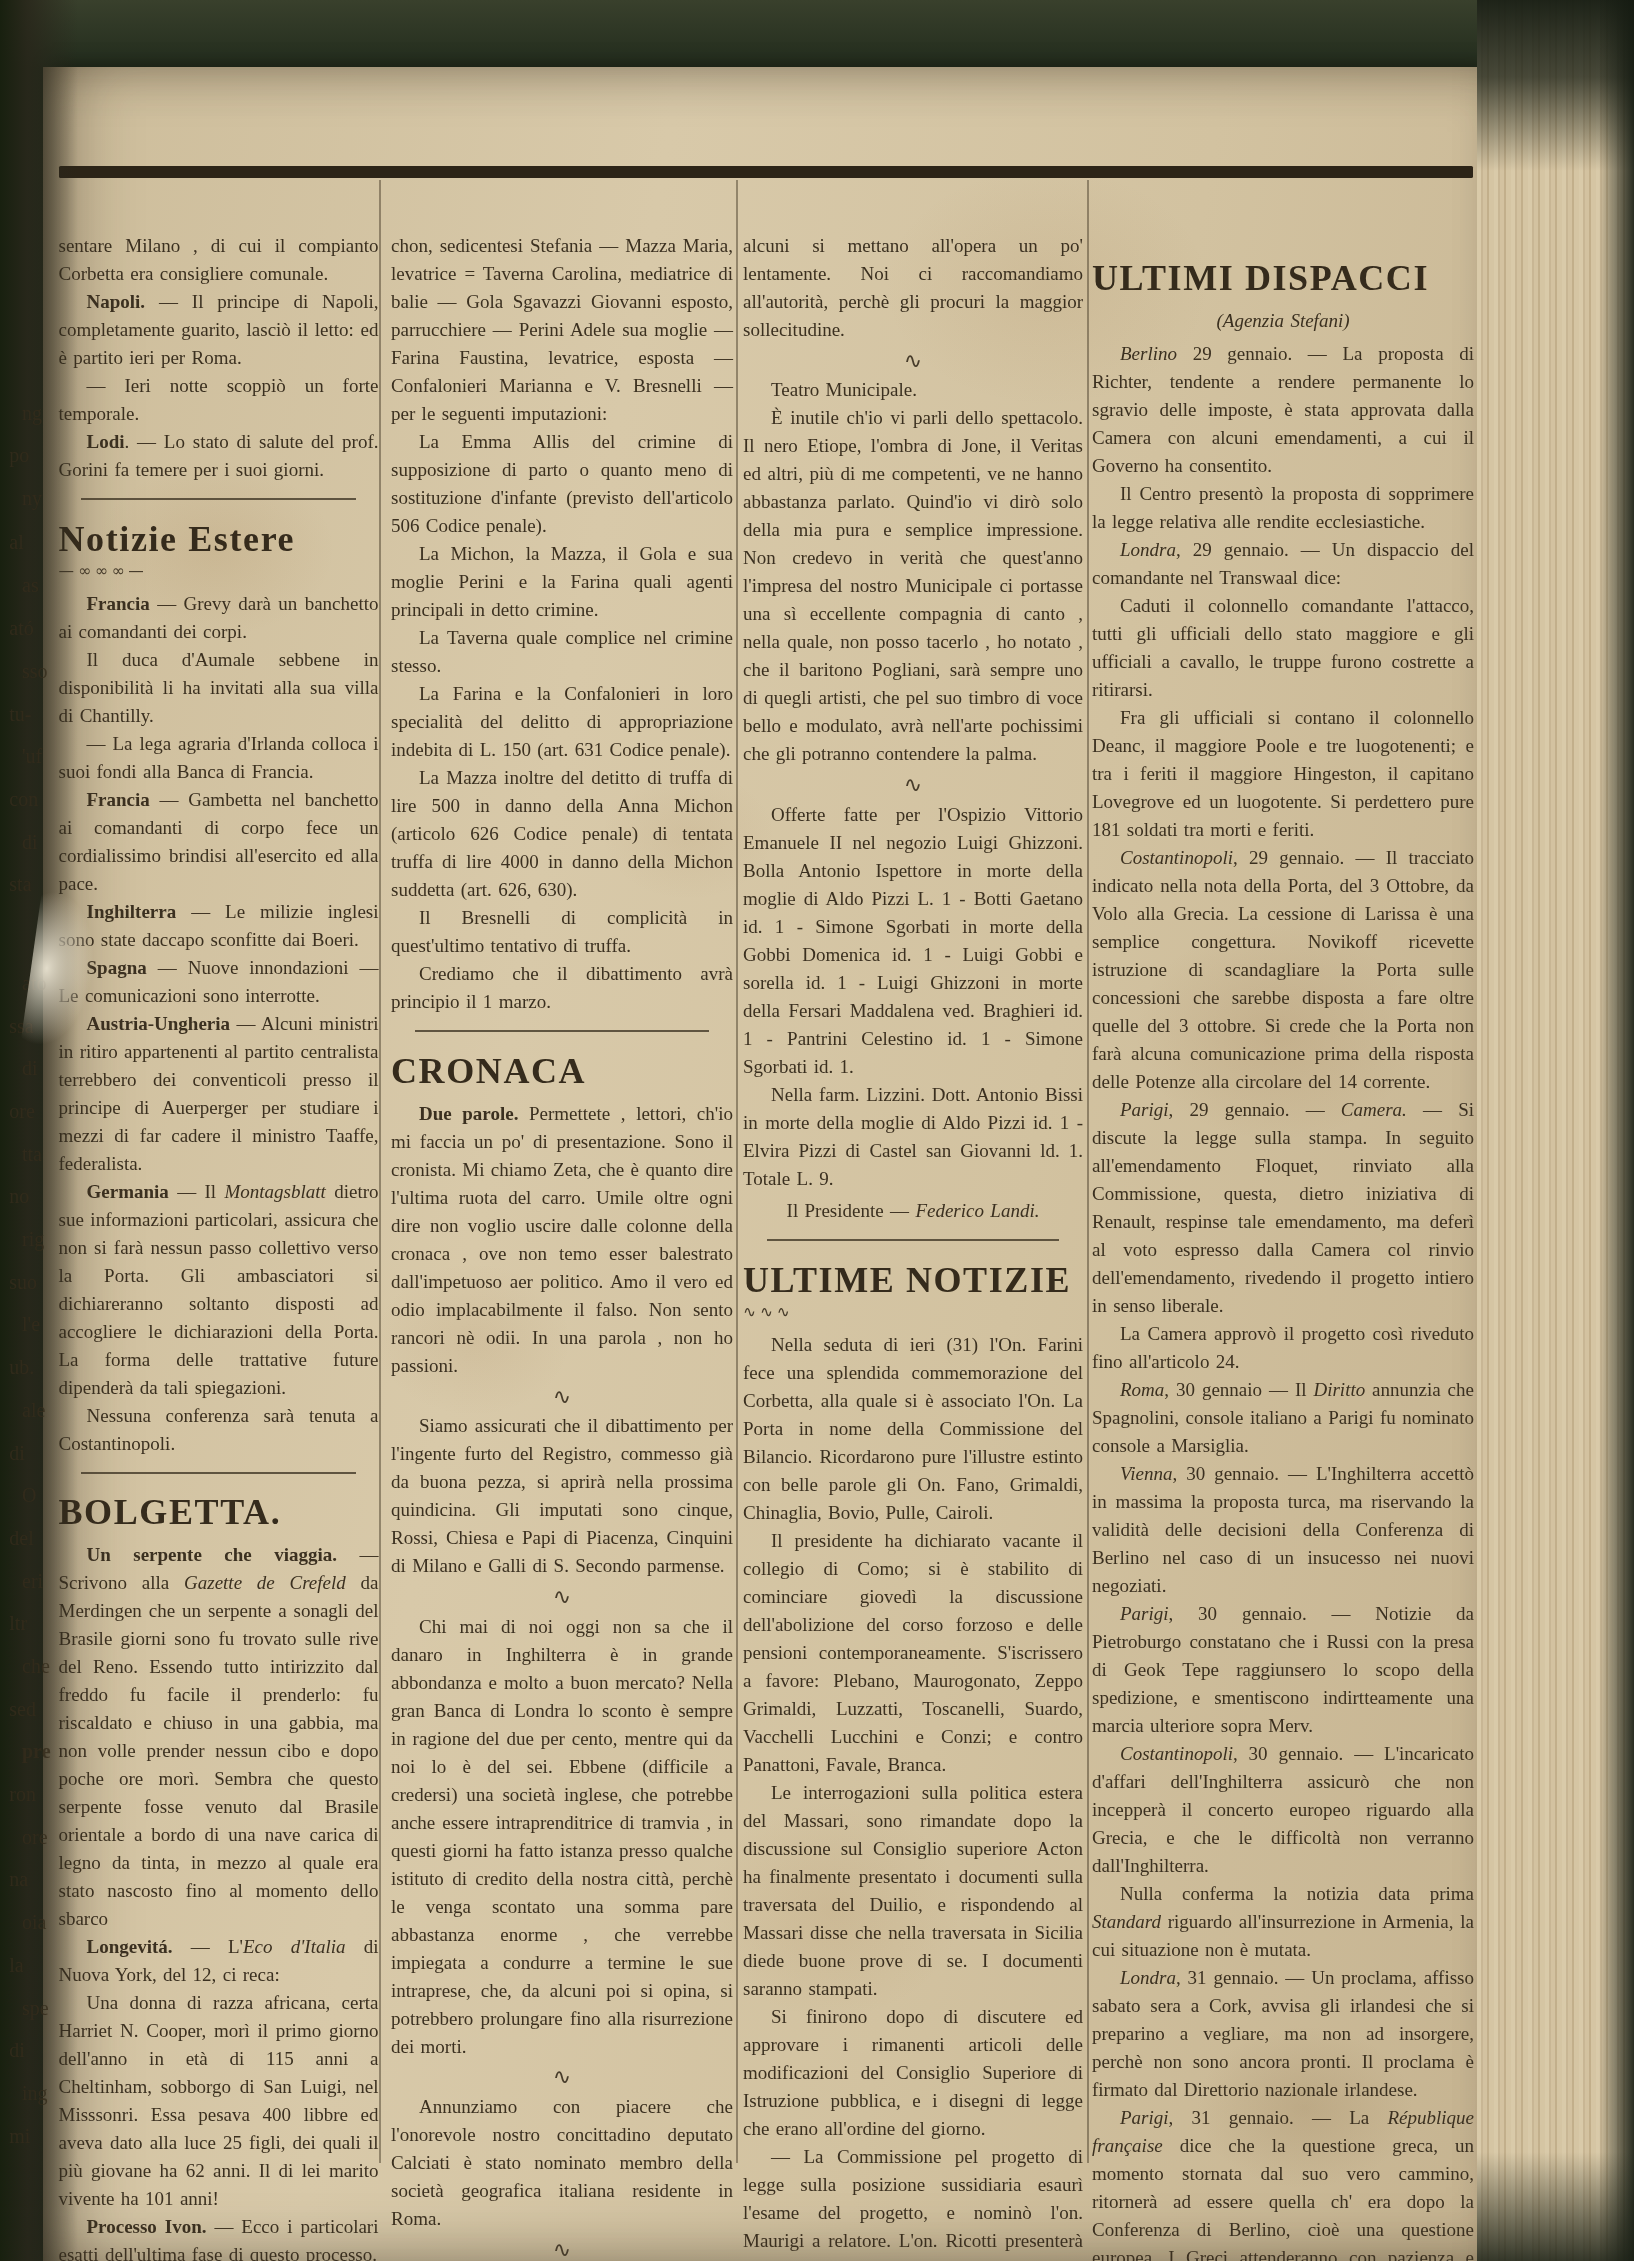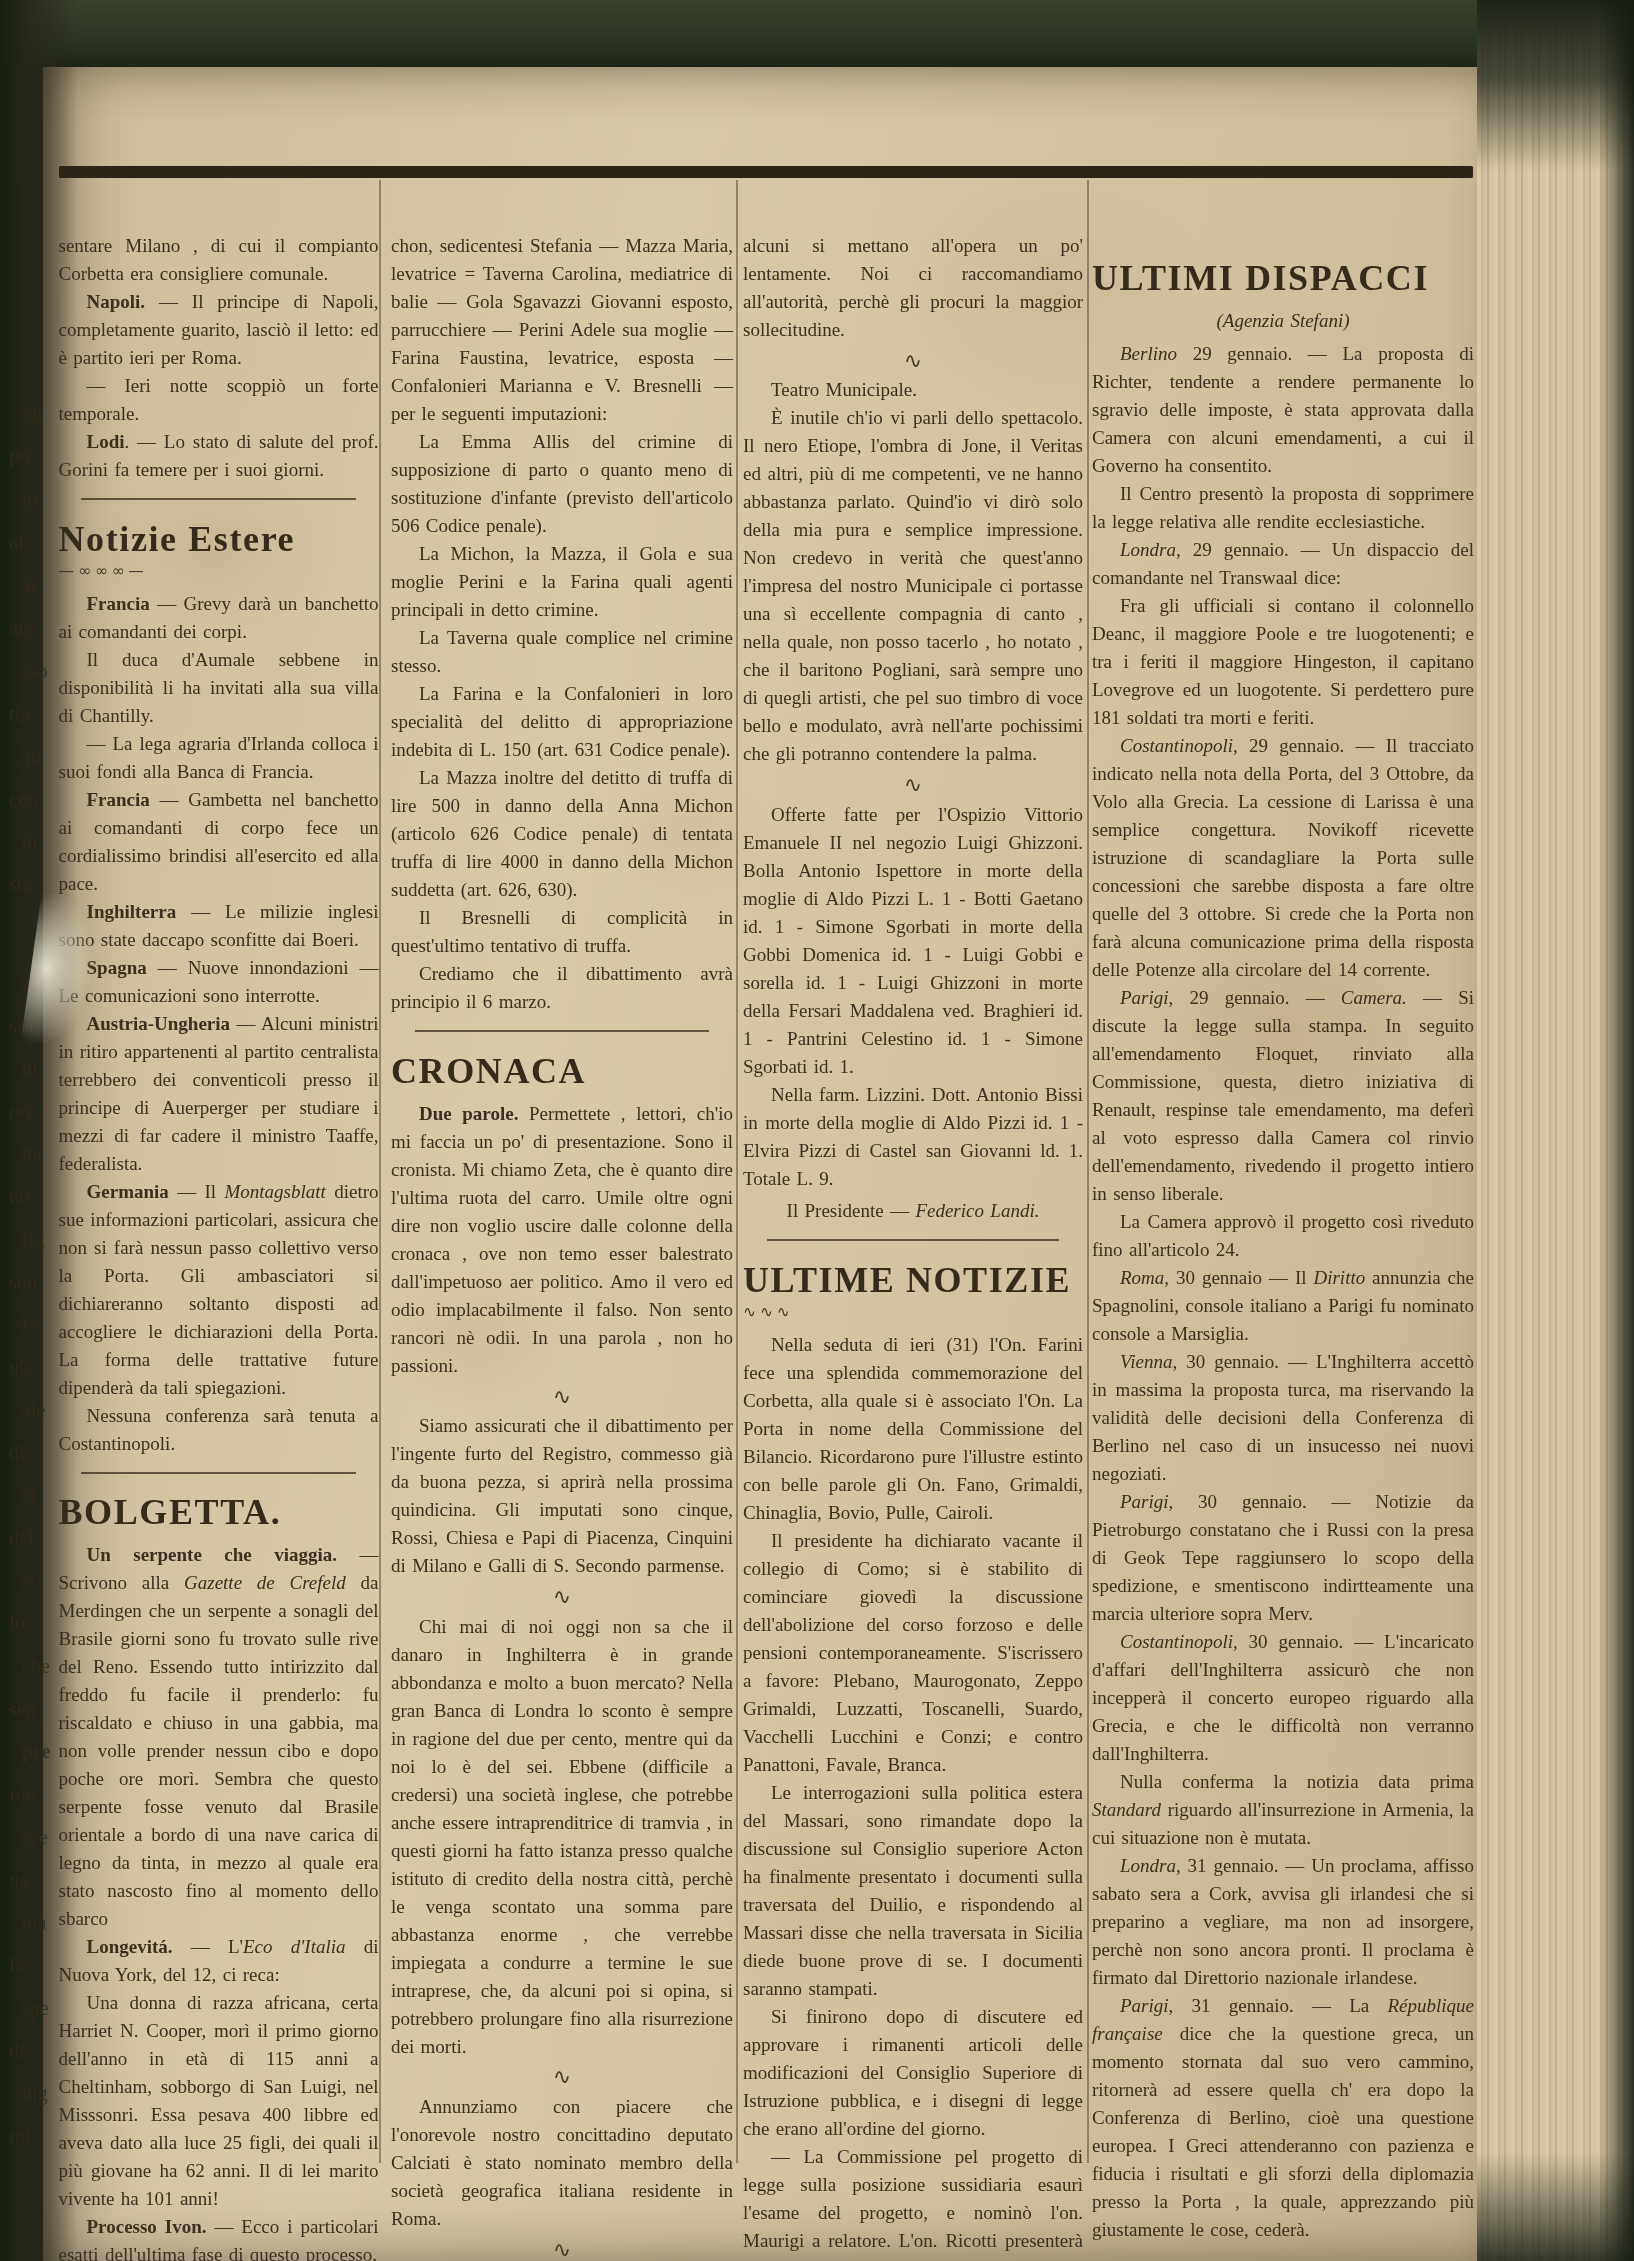--- a/index.html
+++ b/index.html
@@ -99,21 +99,21 @@
       <p><span class="b">Processo Ivon.</span><span> — Ecco i particolari esatti dell'ultima fase di questo processo.</span></p>
     </div>
   <div class="col c2">
       <p class="ni"><span>chon, sedicentesi Stefania — Mazza Maria, levatrice = Taverna Carolina, mediatrice di balie — Gola Sgavazzi Giovanni esposto, parrucchiere — Perini Adele sua moglie — Farina Faustina, levatrice, esposta — Confalonieri Marianna e V. Bresnelli — per le seguenti imputazioni:</span></p>
       <p><span>La Emma Allis del crimine di supposizione di parto o quanto meno di sostituzione d'infante (previsto dell'articolo 506 Codice penale).</span></p>
       <p><span>La Michon, la Mazza, il Gola e sua moglie Perini e la Farina quali agenti principali in detto crimine.</span></p>
       <p><span>La Taverna quale complice nel crimine stesso.</span></p>
       <p><span>La Farina e la Confalonieri in loro specialità del delitto di appropriazione indebita di L. 150 (art. 631 Codice penale).</span></p>
       <p><span>La Mazza inoltre del detitto di truffa di lire 500 in danno della Anna Michon (articolo 626 Codice penale) di tentata truffa di lire 4000 in danno della Michon suddetta (art. 626, 630).</span></p>
       <p><span>Il Bresnelli di complicità in quest'ultimo tentativo di truffa.</span></p>
-      <p><span>Crediamo che il dibattimento avrà principio il 6 marzo.</span></p>
+      <p><span>Crediamo che il dibattimento avrà principio il 1 marzo.</span></p>
       <div class="rule"></div>
       <div class="h1">
         <div>CRONACA</div>
       </div>
       <p><span class="b">Due parole.</span><span> Permettete , lettori, ch'io mi faccia un po' di presentazione. Sono il cronista. Mi chiamo Zeta, che è quanto dire l'ultima ruota del carro. Umile oltre ogni dire non voglio uscire dalle colonne della cronaca , ove non temo esser balestrato dall'impetuoso aer politico. Amo il vero ed odio implacabilmente il falso. Non sento rancori nè odii. In una parola , non ho passioni.</span></p>
       <div class="sep">∿</div>
       <p><span>Siamo assicurati che il dibattimento per l'ingente furto del Registro, commesso già da buona pezza, si aprirà nella prossima quindicina. Gli imputati sono cinque, Rossi, Chiesa e Papi di Piacenza, Cinquini di Milano e Galli di S. Secondo parmense.</span></p>
       <div class="sep">∿</div>
       <p><span>Chi mai di noi oggi non sa che il danaro in Inghilterra è in grande abbondanza e molto a buon mercato? Nella gran Banca di Londra lo sconto è sempre in ragione del due per cento, mentre qui da noi lo è del sei. Ebbene (difficile a credersi) una società inglese, che potrebbe anche essere intraprenditrice di tramvia , in questi giorni ha fatto istanza presso qualche istituto di credito della nostra città, perchè le venga scontato una somma pare abbastanza enorme , che verrebbe impiegata a condurre a termine le sue intraprese, che, da alcuni poi si opina, si potrebbero prolungare fino alla risurrezione dei morti.</span></p>
       <div class="sep">∿</div>
@@ -141,20 +141,21 @@
       <p><span>— La Commissione pel progetto di legge sulla posizione sussidiaria esaurì l'esame del progetto, e nominò l'on. Maurigi a relatore. L'on. Ricotti presenterà un controprogetto.</span></p>
     </div>
   <div class="col c4">
       <div class="h1">
         <div>ULTIMI DISPACCI</div>
       </div>
       <p class="ctr"><span class="i">(Agenzia Stefani)</span></p>
       <p><span class="i">Berlino</span><span> 29 gennaio. — La proposta di Richter, tendente a rendere permanente lo sgravio delle imposte, è stata approvata dalla Camera con alcuni emendamenti, a cui il Governo ha consentito.</span></p>
       <p><span>Il Centro presentò la proposta di sopprimere la legge relativa alle rendite ecclesiastiche.</span></p>
       <p><span class="i">Londra</span><span>, 29 gennaio. — Un dispaccio del comandante nel Transwaal dice:</span></p>
+      <p><span>Caduti il colonnello comandante l'attacco, tutti gli ufficiali dello stato maggiore e gli ufficiali a cavallo, le truppe furono costrette a ritirarsi.</span></p>
       <p><span>Fra gli ufficiali si contano il colonnello Deanc, il maggiore Poole e tre luogotenenti; e tra i feriti il maggiore Hingeston, il capitano Lovegrove ed un luogotente. Si perdettero pure 181 soldati tra morti e feriti.</span></p>
       <p><span class="i">Costantinopoli</span><span>, 29 gennaio. — Il tracciato indicato nella nota della Porta, del 3 Ottobre, da Volo alla Grecia. La cessione di Larissa è una semplice congettura. Novikoff ricevette istruzione di scandagliare la Porta sulle concessioni che sarebbe disposta a fare oltre quelle del 3 ottobre. Si crede che la Porta non farà alcuna comunicazione prima della risposta delle Potenze alla circolare del 14 corrente.</span></p>
       <p><span class="i">Parigi</span><span>, 29 gennaio. — </span><span class="i">Camera.</span><span> — Si discute la legge sulla stampa. In seguito all'emendamento Floquet, rinviato alla Commissione, questa, dietro iniziativa di Renault, respinse tale emendamento, ma deferì al voto espresso dalla Camera col rinvio dell'emendamento, rivedendo il progetto intiero in senso liberale.</span></p>
       <p><span>La Camera approvò il progetto così riveduto fino all'articolo 24.</span></p>
       <p><span class="i">Roma</span><span>, 30 gennaio — Il </span><span class="i">Diritto</span><span> annunzia che Spagnolini, console italiano a Parigi fu nominato console a Marsiglia.</span></p>
       <p><span class="i">Vienna</span><span>, 30 gennaio. — L'Inghilterra accettò in massima la proposta turca, ma riservando la validità delle decisioni della Conferenza di Berlino nel caso di un insucesso nei nuovi negoziati.</span></p>
       <p><span class="i">Parigi</span><span>, 30 gennaio. — Notizie da Pietroburgo constatano che i Russi con la presa di Geok Tepe raggiunsero lo scopo della spedizione, e smentiscono indirtteamente una marcia ulteriore sopra Merv.</span></p>
       <p><span class="i">Costantinopoli</span><span>, 30 gennaio. — L'incaricato d'affari dell'Inghilterra assicurò che non incepperà il concerto europeo riguardo alla Grecia, e che le difficoltà non verranno dall'Inghilterra.</span></p>
       <p><span>Nulla conferma la notizia data prima </span><span class="i">Standard</span><span> riguardo all'insurrezione in Armenia, la cui situazione non è mutata.</span></p>
       <p><span class="i">Londra</span><span>, 31 gennaio. — Un proclama, affisso sabato sera a Cork, avvisa gli irlandesi che si preparino a vegliare, ma non ad insorgere, perchè non sono ancora pronti. Il proclama è firmato dal Direttorio nazionale irlandese.</span></p>

